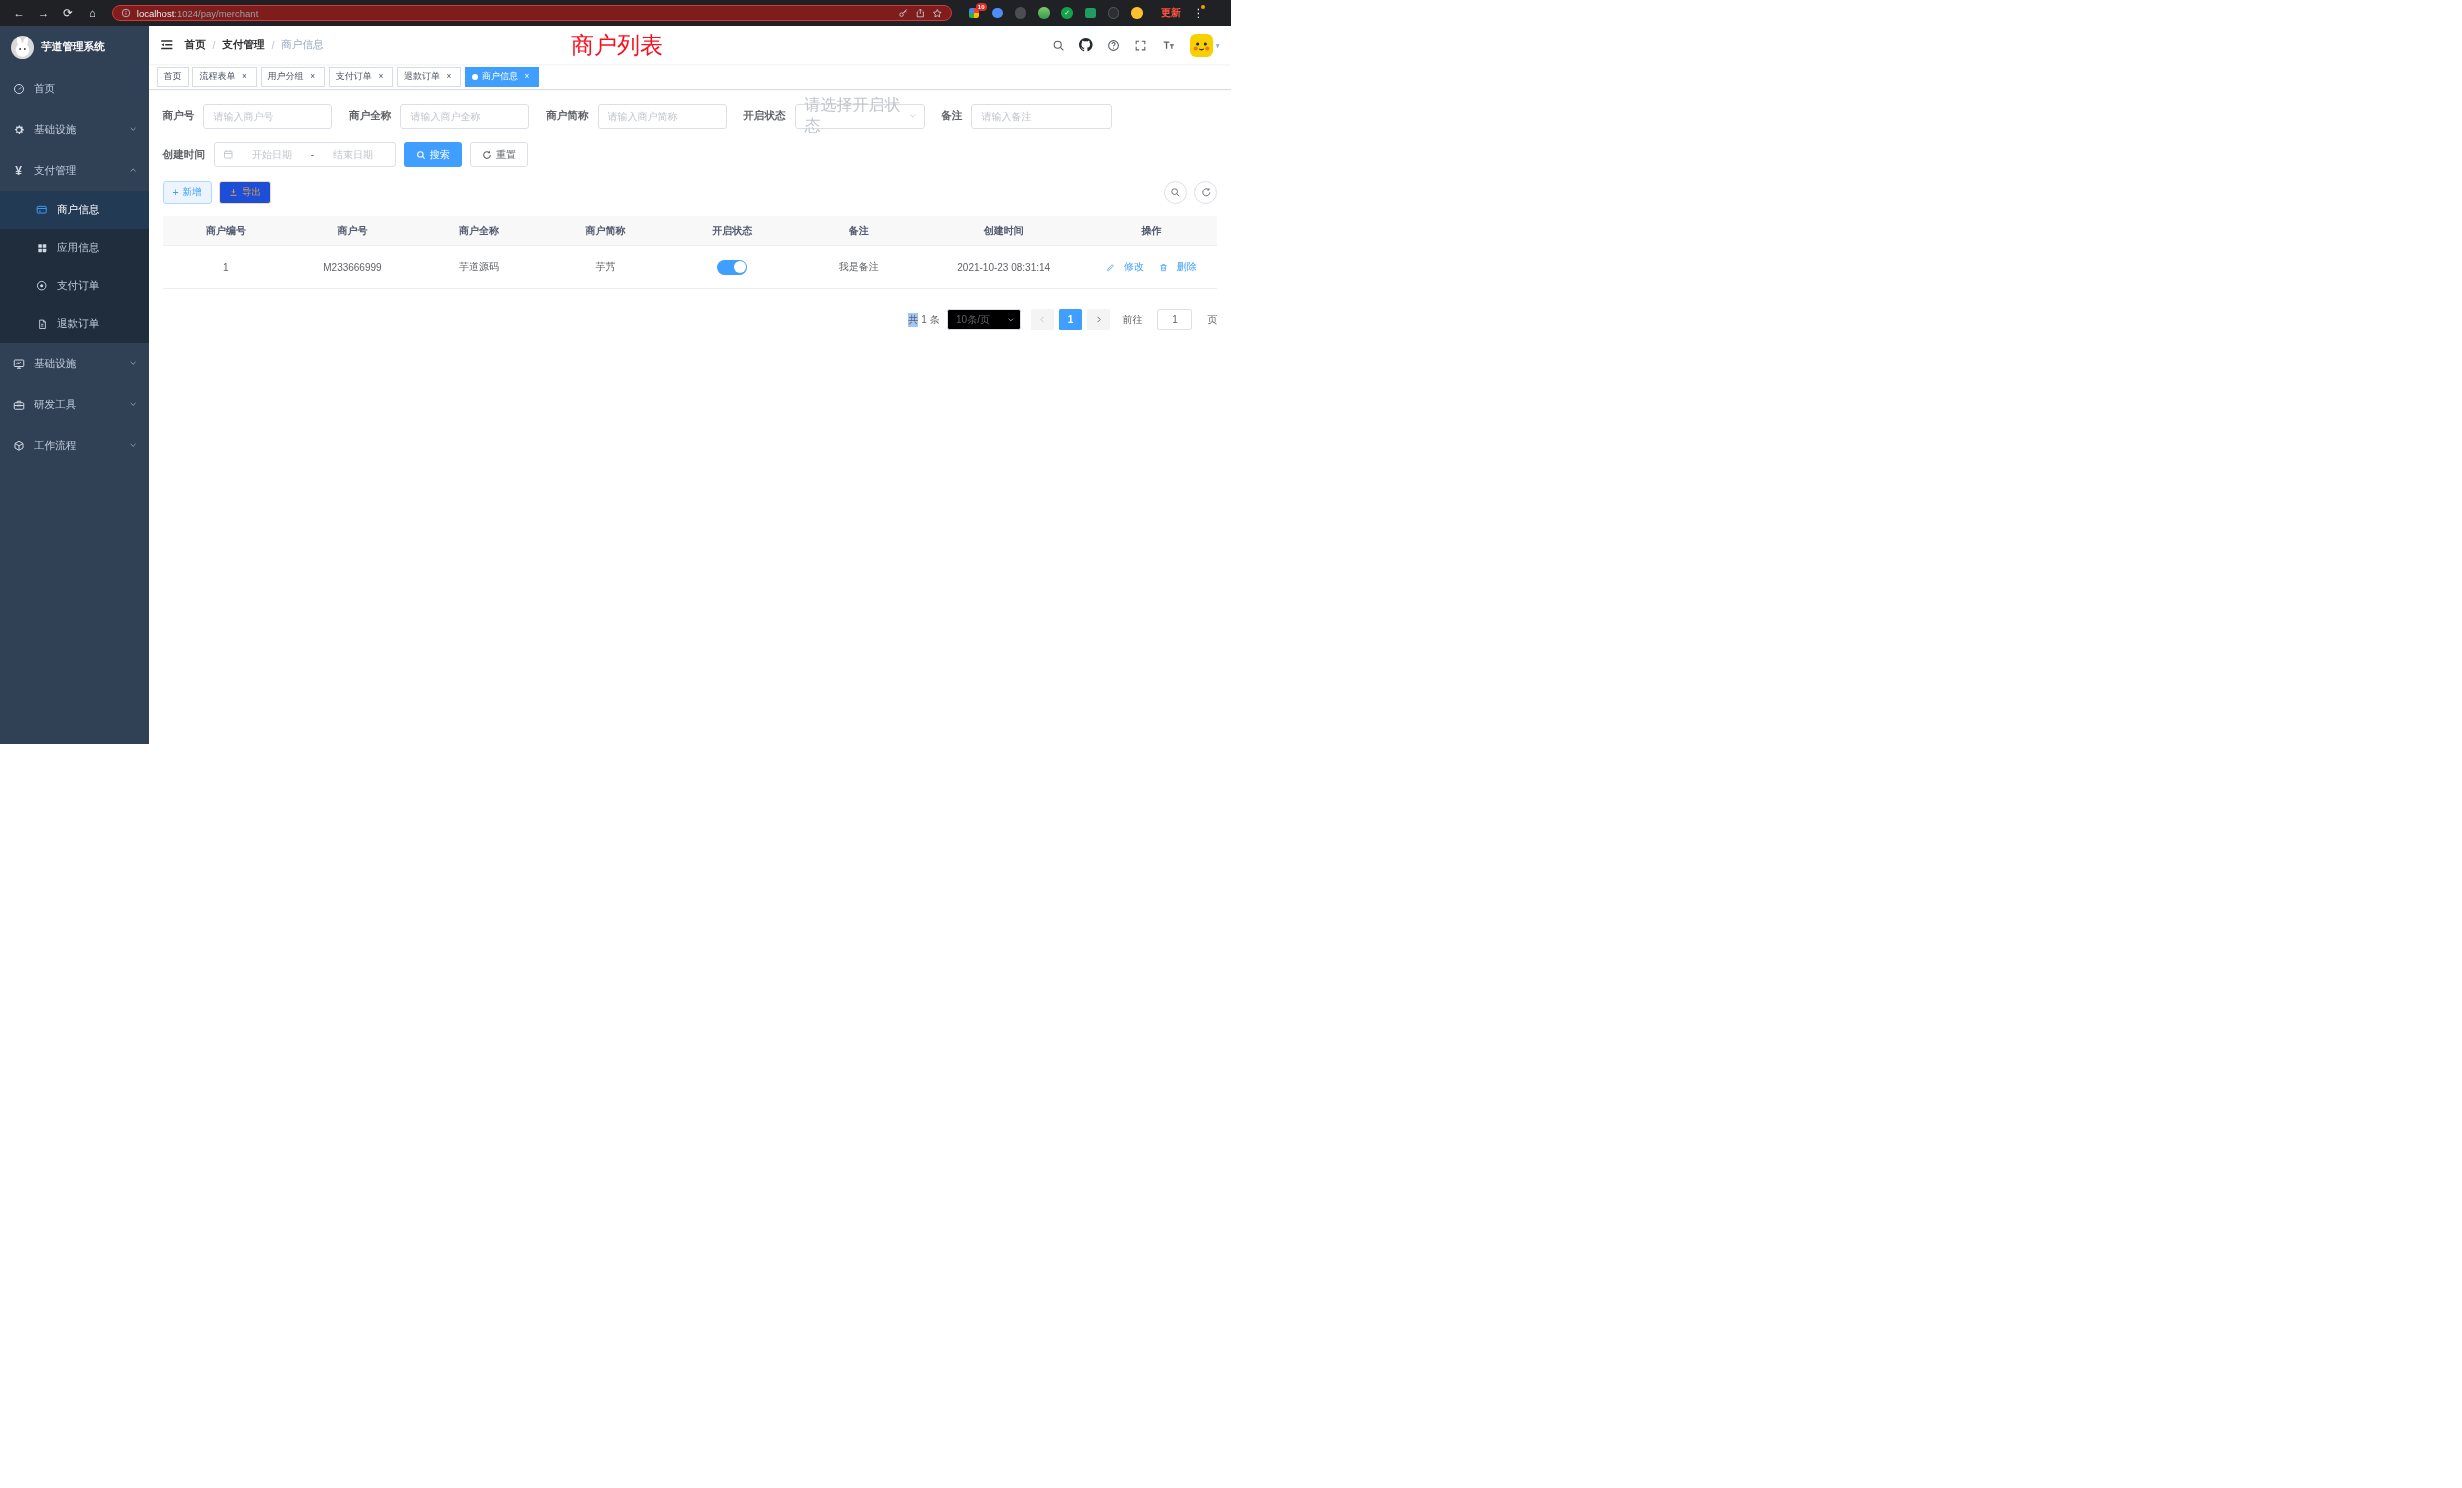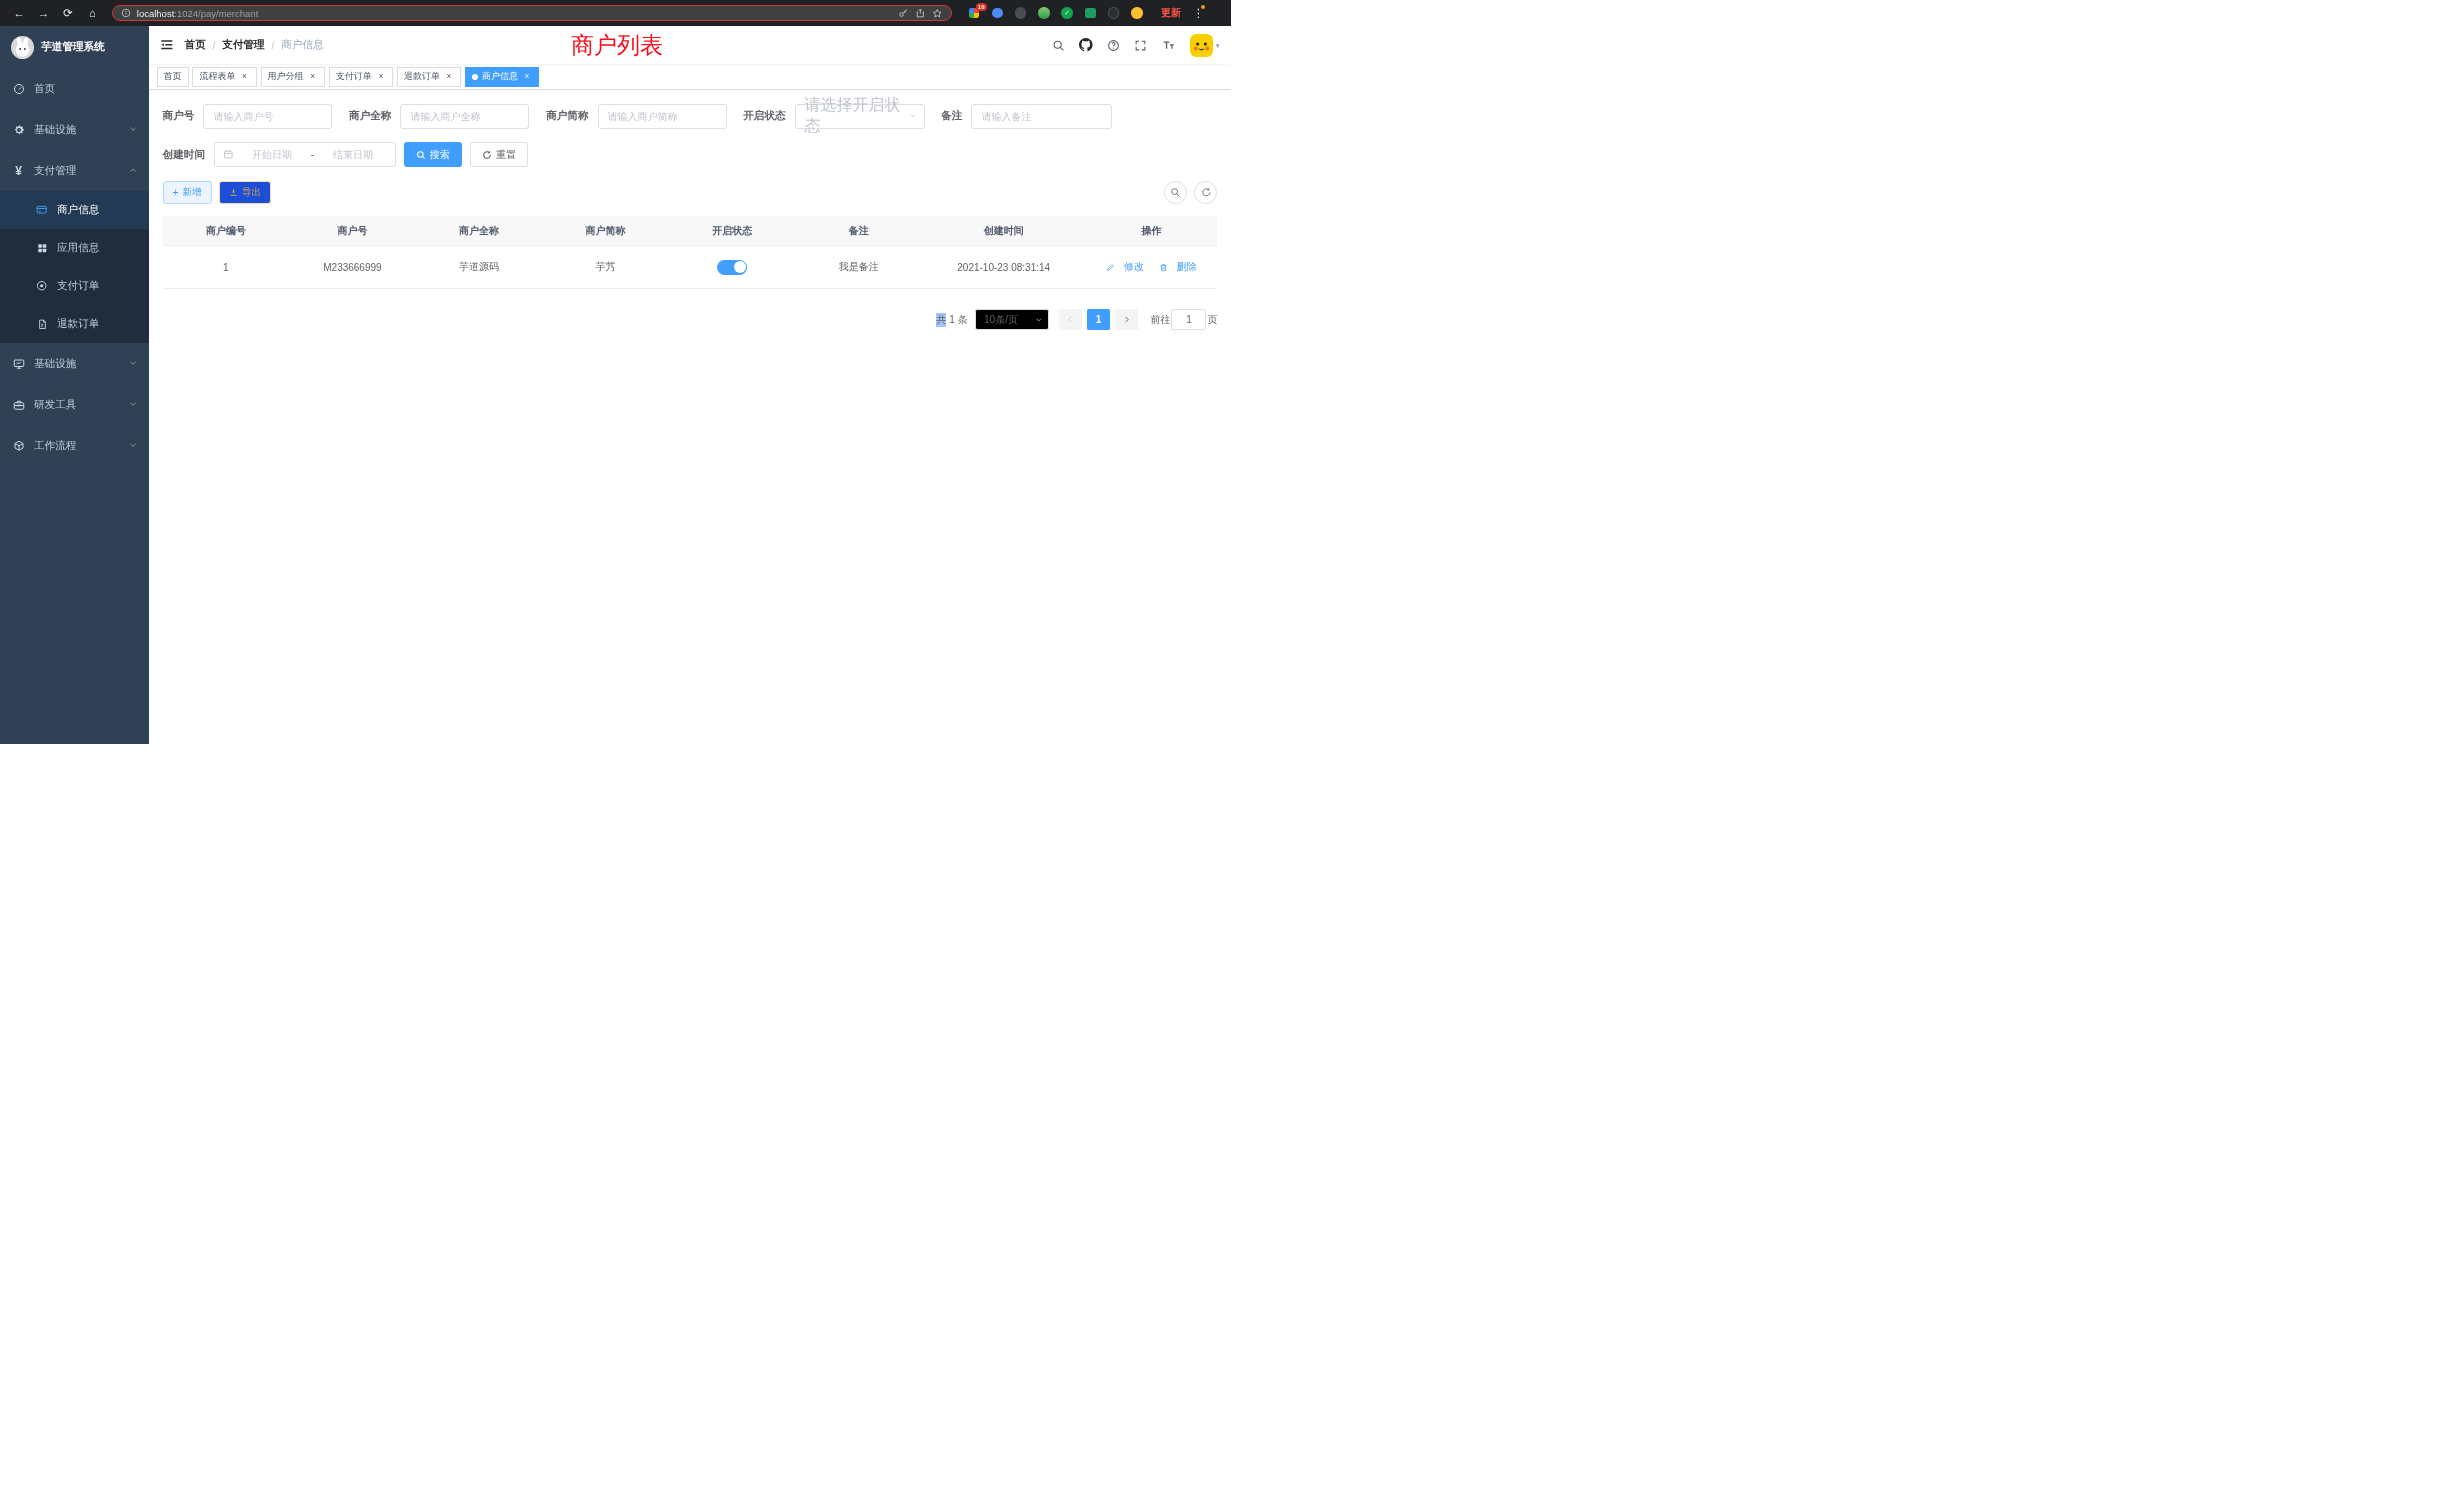--- a/index.html
+++ b/index.html
@@ -4,21 +4,21 @@
 <style>
   * { margin:0; padding:0; box-sizing:border-box; }
   html,body { width:1231px; height:744px; overflow:hidden; }
   body { font-family:"Liberation Sans","DejaVu Sans",sans-serif; background:#fff; font-size:10px; }
   svg { display:block; }
 
   
   .browser { height:26px; background:#202124; display:flex; align-items:center; padding:0 9px; gap:4.5px; }
   .nav-ic { width:20px; height:20px; border-radius:50%; display:flex; align-items:center; justify-content:center;
             color:#e8eaed; font-size:11.4px; cursor:pointer; flex:0 0 auto; }
-  .urlbar { flex:0 1 840px; height:16px; background:#404040; border:1.5px solid #cf3a3a; border-radius:10.6px;
+  .urlbar { flex:0 1 840px; height:16px; background:#7f1d1d; border:1.5px solid #cf3a3a; border-radius:10.6px;
             display:flex; align-items:center; padding:0 8.3px; gap:6px; margin:0 4.5px; cursor:text; }
   .urlbar .host { color:#e8eaed; font-size:9.5px; }
   .urlbar .path { color:#9aa0a6; font-size:9.5px; }
   .urlbar .sp { flex:1; }
   .u-ic { color:#c7cace; }
   .ext-row { display:flex; align-items:center; gap:8.3px; margin:0 6px; }
   .ext { width:15px; height:15px; position:relative; display:flex; align-items:center; justify-content:center; cursor:pointer; }
   .e-grid { width:10.6px; height:10.6px; border-radius:2.3px; background:conic-gradient(#ea4335 0 25%,#fbbc04 0 50%,#34a853 0 75%,#4285f4 0); }
   .badge { position:absolute; top:-3px; right:-5.3px; background:#d93025; color:#fff; font-size:6px; line-height:8.3px;
            height:8.3px; padding:0 2.3px; border-radius:4.5px; font-weight:bold; }
@@ -111,21 +111,21 @@
   .pager { display:flex; align-items:center; justify-content:flex-end; margin-top:20px; font-size:10px; color:#606266; }
   .total { margin-right:7.6px; display:flex; align-items:center; gap:3px; }
   .hl { background:#a3c6f8; }
   .psize { width:74px; height:21px; border:0.8px solid #dcdfe6; border-radius:2.3px; display:flex; align-items:center; justify-content:space-between;
            padding:0 6px 0 7.6px; color:#606266; cursor:pointer; margin-right:7.6px; background:#000000; }
   .psize .car { color:#c0c4cc; }
   .pbtn { min-width:23px; height:21px; border-radius:1.5px; background:#f4f4f5; color:#606266; display:flex; align-items:center;
           justify-content:center; margin:0 2.3px; cursor:pointer; }
   .pbtn.disabled { color:#c0c4cc; }
   .pbtn.cur { background:#409eff; color:#fff; font-weight:bold; }
-  .goto { margin-left:10.6px; display:flex; align-items:center; gap:1px; }
+  .goto { margin-left:10.6px; display:flex; align-items:center; gap:15px; }
   .goto-inp { width:35px; height:21px; border:0.8px solid #dcdfe6; border-radius:2.3px; text-align:center; font-size:10px; color:#606266; outline:none; font-family:inherit; }
 </style>
 </head>
 <body>
 
 <div class="browser">
   <span class="nav-ic">←</span>
   <span class="nav-ic">→</span>
   <span class="nav-ic">⟳</span>
   <span class="nav-ic">⌂</span>

